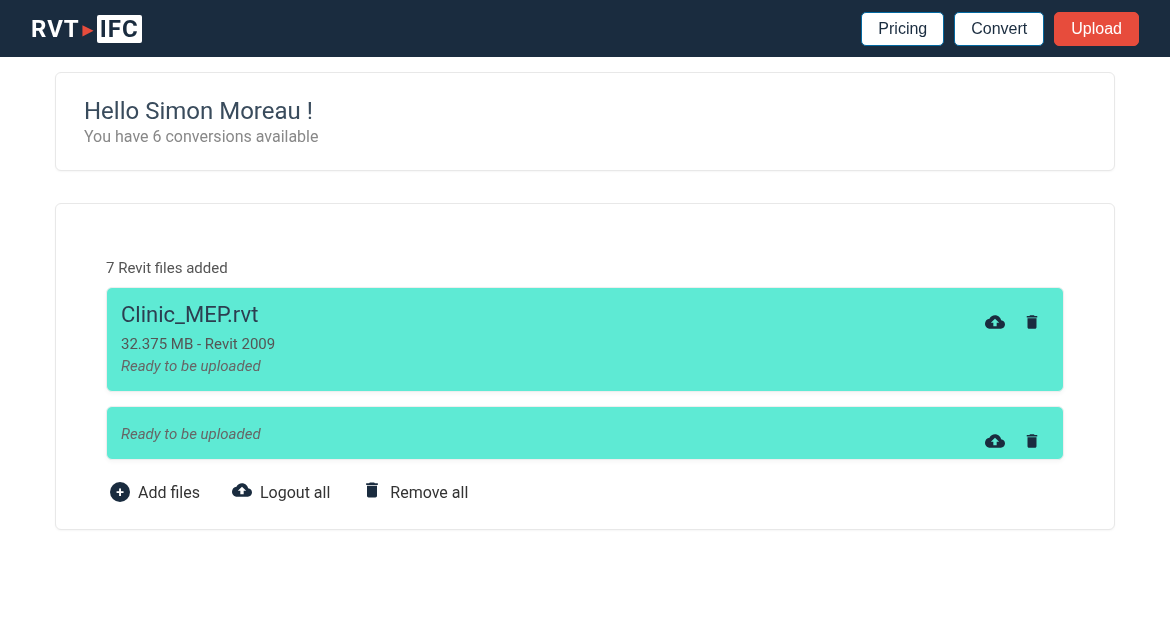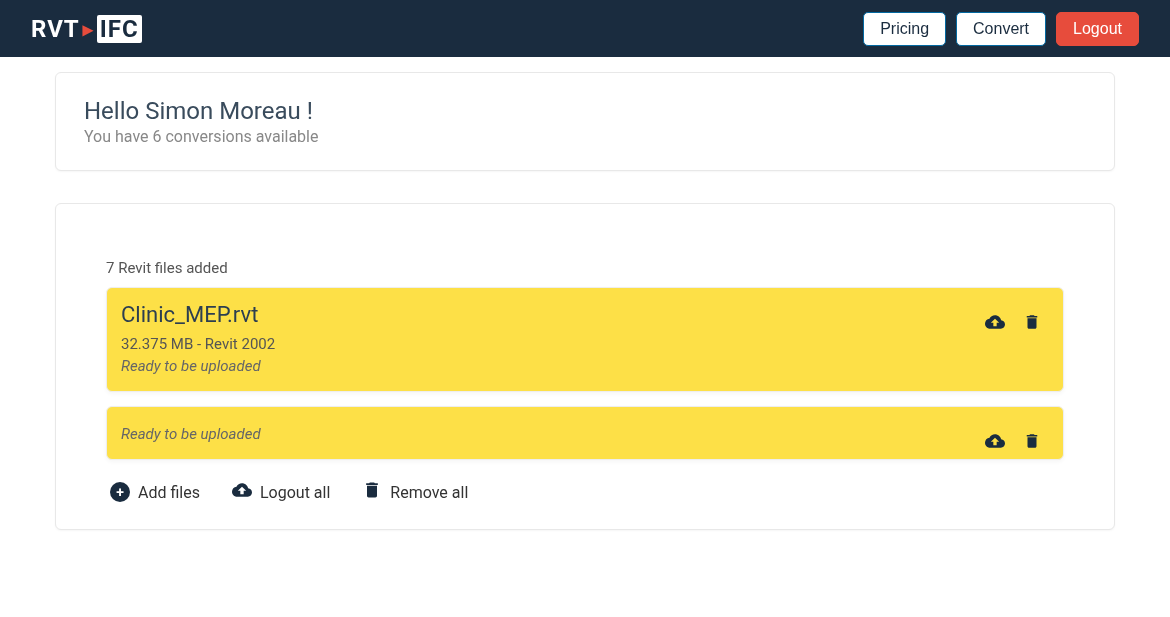--- a/index.html
+++ b/index.html
@@ -89,21 +89,21 @@
     }
     .files-card {
       padding: 55px 50px 25px 50px;
     }
     .files-header {
       color: #555;
       font-size: 15px;
       margin-bottom: 10px;
     }
     .file-item {
-      background: #fde047;
+      background: #5eead4;
       border: 1px solid #eee;
       border-radius: 6px;
       padding: 14px 14px 16px 14px;
       margin-bottom: 14px;
       box-shadow: 0 2px 4px rgba(0,0,0,0.04);
       position: relative;
     }
     .file-name {
       font-size: 22px;
       color: #2c3e50;
@@ -169,36 +169,36 @@
 
 <div class="navbar">
   <div class="logo">
     <span class="logo-rvt">RVT</span>
     <span class="logo-arrow">▸</span>
     <span class="logo-ifc">IFC</span>
   </div>
   <div class="nav-buttons">
     <button class="btn btn-light">Pricing</button>
     <button class="btn btn-light">Convert</button>
-    <button class="btn btn-logout">Logout</button>
+    <button class="btn btn-logout">Upload</button>
   </div>
 </div>
 
 <div class="container">
   <div class="card welcome-card">
     <div class="welcome-title">Hello Simon Moreau !</div>
     <div class="welcome-sub">You have 6 conversions available</div>
   </div>
 
   <div class="card files-card">
     <div class="files-header">7 Revit files added</div>
 
     <div class="file-item">
       <div class="file-name">Clinic_MEP.rvt</div>
-      <div class="file-meta">32.375 MB - Revit 2002</div>
+      <div class="file-meta">32.375 MB - Revit 2009</div>
       <div class="file-status">Ready to be uploaded</div>
       <div class="file-actions">
         <span class="icon-btn">
           <svg width="24" height="20" viewBox="0 0 24 24" fill="#1a2c3f">
               <path d="M19.35 10.04C18.67 6.59 15.64 4 12 4 9.11 4 6.6 5.64 5.35 8.04 2.34 8.36 0 10.91 0 14c0 3.31 2.69 6 6 6h13c2.76 0 5-2.24 5-5 0-2.64-2.05-4.78-4.65-4.96zM14 13v4h-4v-4H7l5-5 5 5h-3z"></path>
             </svg>
         </span>
         <span class="icon-btn">
           <svg width="18" height="20" viewBox="0 0 24 24" fill="#1a2c3f">
               <path d="M6 19c0 1.1.9 2 2 2h8c1.1 0 2-.9 2-2V7H6v12zM19 4h-3.5l-1-1h-5l-1 1H5v2h14V4z"></path>

